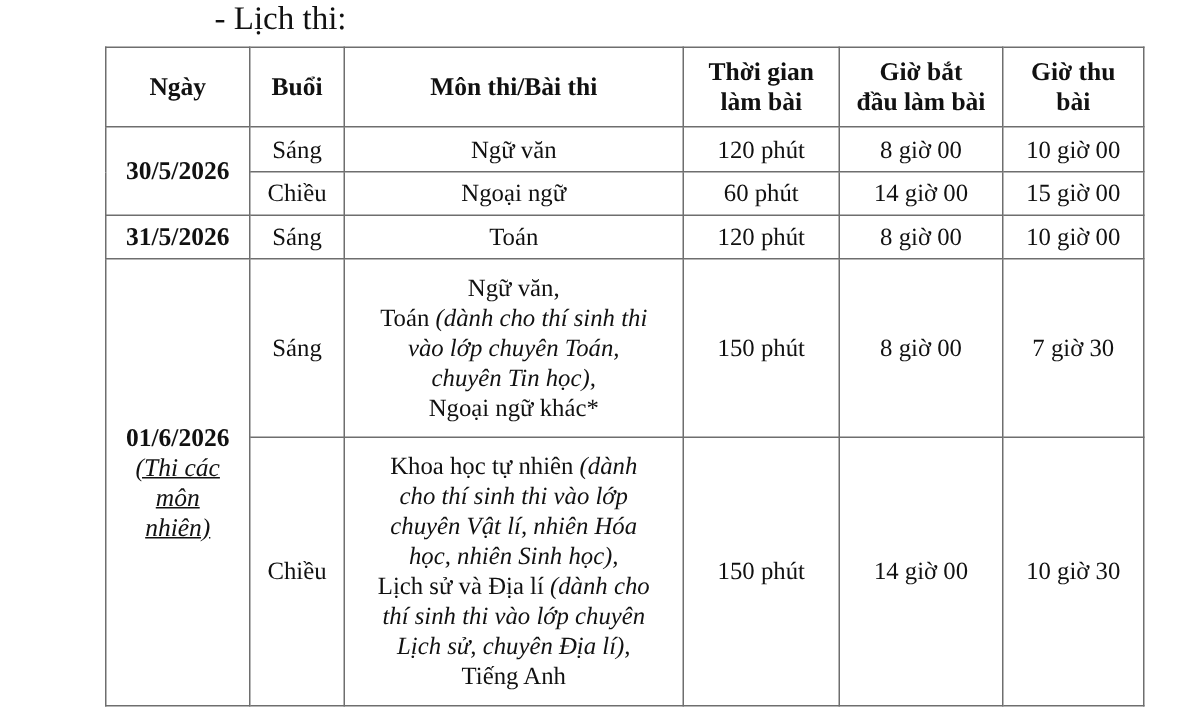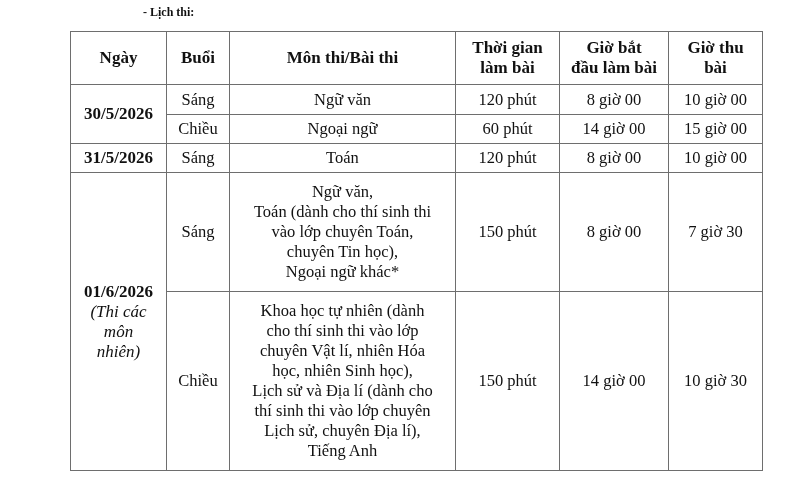--- a/index.html
+++ b/index.html
@@ -12,23 +12,22 @@
       height: 477px;
       position: relative;
       overflow: hidden;
       font-family: "Liberation Serif", "DejaVu Serif", serif;
       color: #111111;
     }
     .heading {
       position: absolute;
       left: 143px;
       top: 0px;
-      font-size: 12px;
+      font-size: 22px;
       line-height: 24px;
-      font-weight: bold;
     }
     table.schedule {
       position: absolute;
       left: 70px;
       top: 31px;
       border-collapse: collapse;
       table-layout: fixed;
       width: 692px;
       font-size: 16.5px;
     }
@@ -45,23 +44,24 @@
       line-height: 20px;
     }
     .date {
       font-weight: bold;
       font-size: 17px;
       margin-top: 12px;
     }
     .note {
       font-style: italic;
       font-weight: normal;
+      text-decoration: underline;
     }
     .subj-line { display: block; text-align: center; }
-    .it { }
+    .it { font-style: italic; }
   </style>
 </head>
 <body>
 
 <div class="heading">- Lịch thi:</div>
 
 <table class="schedule">
   <colgroup>
     <col style="width:96px">
     <col style="width:63px">

